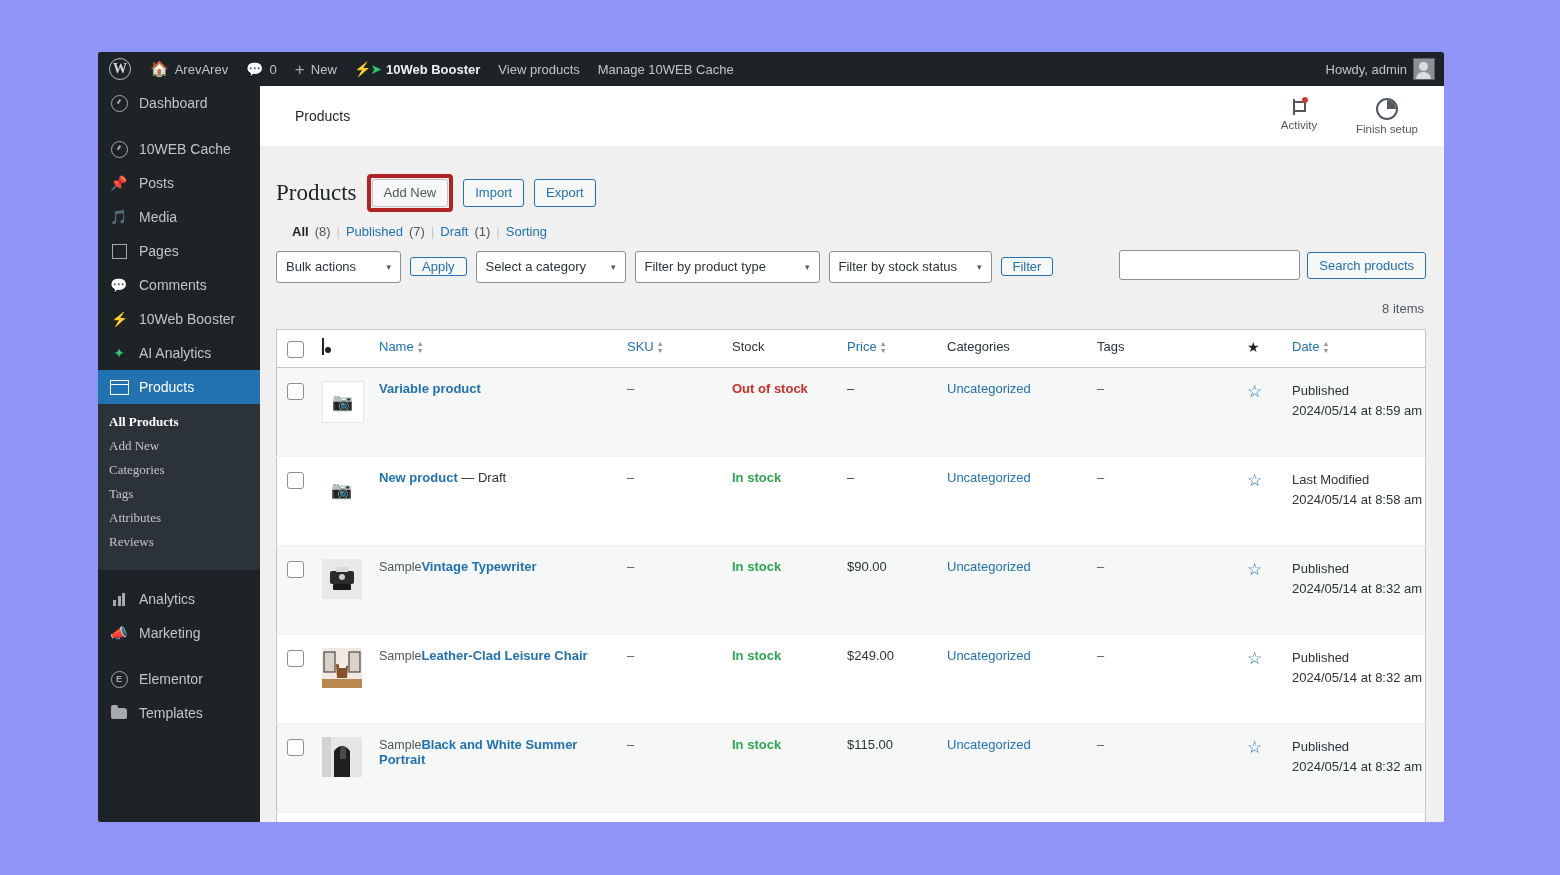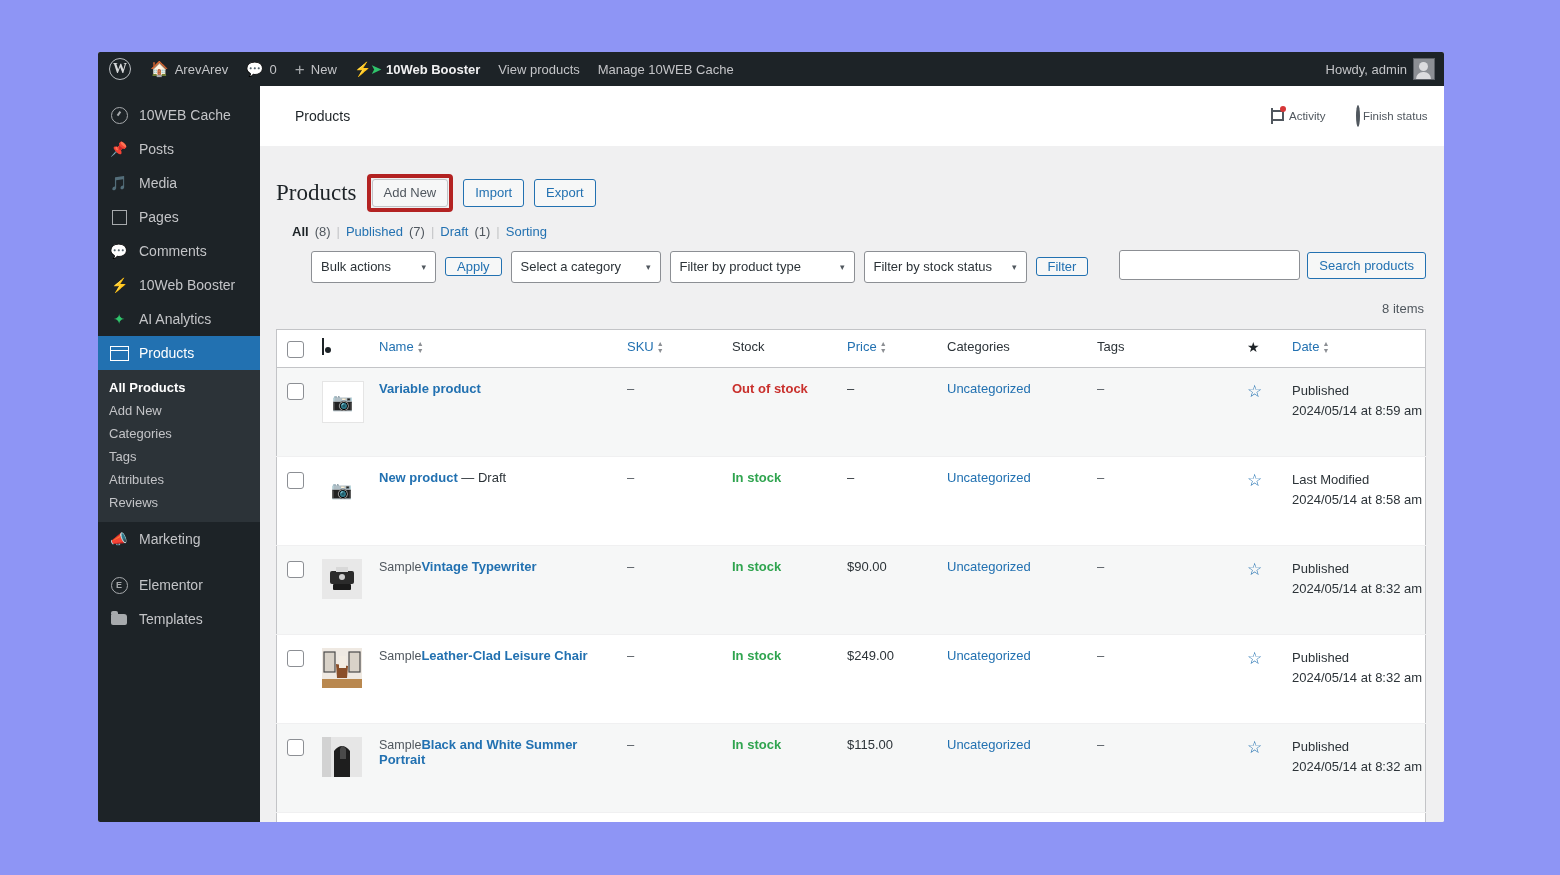--- a/index.html
+++ b/index.html
@@ -86,21 +86,21 @@
     border-top: 10px solid transparent;
     border-bottom: 10px solid transparent;
     border-right: 8px solid #f0f0f1;
   }
   .mi-icon {
     width: 20px; height: 20px; flex: 0 0 20px;
     display: flex; align-items: center; justify-content: center;
     color: #a7aaad; font-size: 14px;
   }
   .menu-item.active .mi-icon { color: #fff; }
-  .submenu { background: #2c3338; padding: 6px 0 8px 0; }
+  .submenu { background: #2c3338; padding: 6px 0 16px 0; font-family: Liberation Serif, serif; }
   .submenu-item {
     display: block; padding: 4px 0 4px 11px;
     font-size: 13px; color: #c3c4c7;
   }
   .submenu-item.current { color: #fff; font-weight: 700; }
 
   
   .ic-ring { width:15px;height:15px;border:1.6px solid currentColor;border-radius:50%;position:relative;}
   .ic-ring::after{content:"";position:absolute;left:6px;top:3px;width:1.6px;height:5px;background:currentColor;transform:rotate(35deg);}
   .ic-pin{font-size:14px;}
@@ -120,21 +120,21 @@
   
   .woo-header {
     position: absolute; left: 162px; top: 34px;
     width: 1184px; height: 60px;
     background: #fff;
     border-bottom: 1px solid #e0e0e0;
     display: flex; align-items: center;
   }
   .woo-title { margin-left: 35px; font-size: 14px; color: #1d2327; }
   .woo-actions { margin-left: auto; display: flex; gap: 26px; padding-right: 26px; }
-  .woo-action { display: flex; flex-direction: row; align-items: center; gap: 3px; width: 62px; }
+  .woo-action { display: flex; flex-direction: column; align-items: center; gap: 3px; width: 62px; }
   .woo-action .wa-label { font-size: 11.5px; color: #50575e; white-space: nowrap; }
   .flag-icon { width: 18px; height: 18px; position: relative; }
   .flag-icon::before { content:""; position:absolute; left:3px; top:1px; width:2px; height:16px; background:#50575e; }
   .flag-icon::after { content:""; position:absolute; left:5px; top:3px; width:9px; height:7px; border:2px solid #50575e; border-left:none;}
   .flag-dot { position:absolute; right:0; top:-1px; width:6px; height:6px; border-radius:50%; background:#d63638; z-index:2;}
   .pie-icon { width:18px;height:18px;border-radius:50%;border:2px solid #50575e;position:relative;overflow:hidden;}
   .pie-icon::after{content:"";position:absolute;left:50%;top:0;width:50%;height:55%;background:#50575e;}
 
   
   .screen-opts { position: absolute; right: 18px; top: 112px; display: flex; gap: 9px; }
@@ -163,21 +163,21 @@
   .subsubsub { padding: 12px 0 0 16px; font-size: 13px; color: #50575e; display:flex; align-items:center; gap:6px;}
   .subsubsub a { color: #2271b1; }
   .subsubsub .cur { color:#1d2327; font-weight:600;margin-left:16px;}
   .subsubsub .sep { color:#c3c4c7; }
   .subsubsub .cnt { color:#50575e; }
 
   .search-area { position: absolute; right: 18px; top: 104px; display: flex; gap: 7px; align-items: center; }
   .search-input { width: 175px; height: 26px; border: 1px solid #8c8f94; border-radius: 3px; background: #fff; }
   .search-btn { background:#f6f7f7; border:1px solid #2271b1; color:#2271b1; border-radius:3px; font-size:13px; padding:5px 11px;}
 
-  .tablenav { display: flex; align-items: center; gap: 9px; padding: 12px 0 0 16px; margin-left: 35px; }
+  .tablenav { display: flex; align-items: center; gap: 9px; padding: 12px 0 0 16px; }
   .sel {
     background: #fff; border: 1px solid #8c8f94; border-radius: 3px;
     height: 30px; font-size: 13px; color: #2c3338;
     display: flex; align-items: center; justify-content: space-between;
     padding: 0 9px; gap: 14px;
   }
   .btn-sec { background:#f6f7f7; border:1px solid #2271b1; color:#2271b1; border-radius:3px; font-size:13px; padding:2px 11px; line-height:1;}
   .items-count { position:absolute; right:20px; top:155px; font-size:13px; color:#50575e;}
 
   
@@ -263,20 +263,26 @@
     </div>
     <div class="ab-spacer"></div>
     <div class="ab-item">
       <span>Howdy, admin</span>
       <span class="avatar-box"></span>
     </div>
   </div>
 
   <div class="sidebar">
 
+    <div class="menu-item">
+      <span class="mi-icon">
+          <span class="ic-ring"></span>
+        </span>
+      <span class="mi-label">Dashboard</span>
+    </div>
 
     <div class="menu-item gap-top">
       <span class="mi-icon">
           <span class="ic-ring"></span>
         </span>
       <span class="mi-label">10WEB Cache</span>
     </div>
 
     <div class="menu-item">
       <span class="mi-icon ic-pin">📌</span>
@@ -320,20 +326,30 @@
 
     <div class="submenu">
       <span class="submenu-item current">All Products</span>
       <span class="submenu-item">Add New</span>
       <span class="submenu-item">Categories</span>
       <span class="submenu-item">Tags</span>
       <span class="submenu-item">Attributes</span>
       <span class="submenu-item">Reviews</span>
     </div>
 
+    <div class="menu-item gap-top">
+      <span class="mi-icon">
+        <span class="ic-bars">
+            <i style="height:6px"></i>
+            <i style="height:10px"></i>
+            <i style="height:13px"></i>
+          </span>
+      </span>
+      <span class="mi-label">Analytics</span>
+    </div>
 
     <div class="menu-item">
       <span class="mi-icon">📣</span>
       <span class="mi-label">Marketing</span>
     </div>
 
     <div class="menu-item gap-top">
       <span class="mi-icon">
           <span class="ic-circ-e">E</span>
         </span>
@@ -352,21 +368,21 @@
     <span class="woo-title">Products</span>
     <div class="woo-actions">
       <div class="woo-action">
         <span class="flag-icon">
             <span class="flag-dot"></span>
           </span>
         <span class="wa-label">Activity</span>
       </div>
       <div class="woo-action">
         <span class="pie-icon"></span>
-        <span class="wa-label">Finish status</span>
+        <span class="wa-label">Finish setup</span>
       </div>
     </div>
   </div>
 
   <div class="screen-opts">
     <div class="so-btn">
       <span>Screen Options</span>
       <span class="caret">▼</span>
     </div>
     <div class="so-btn">

